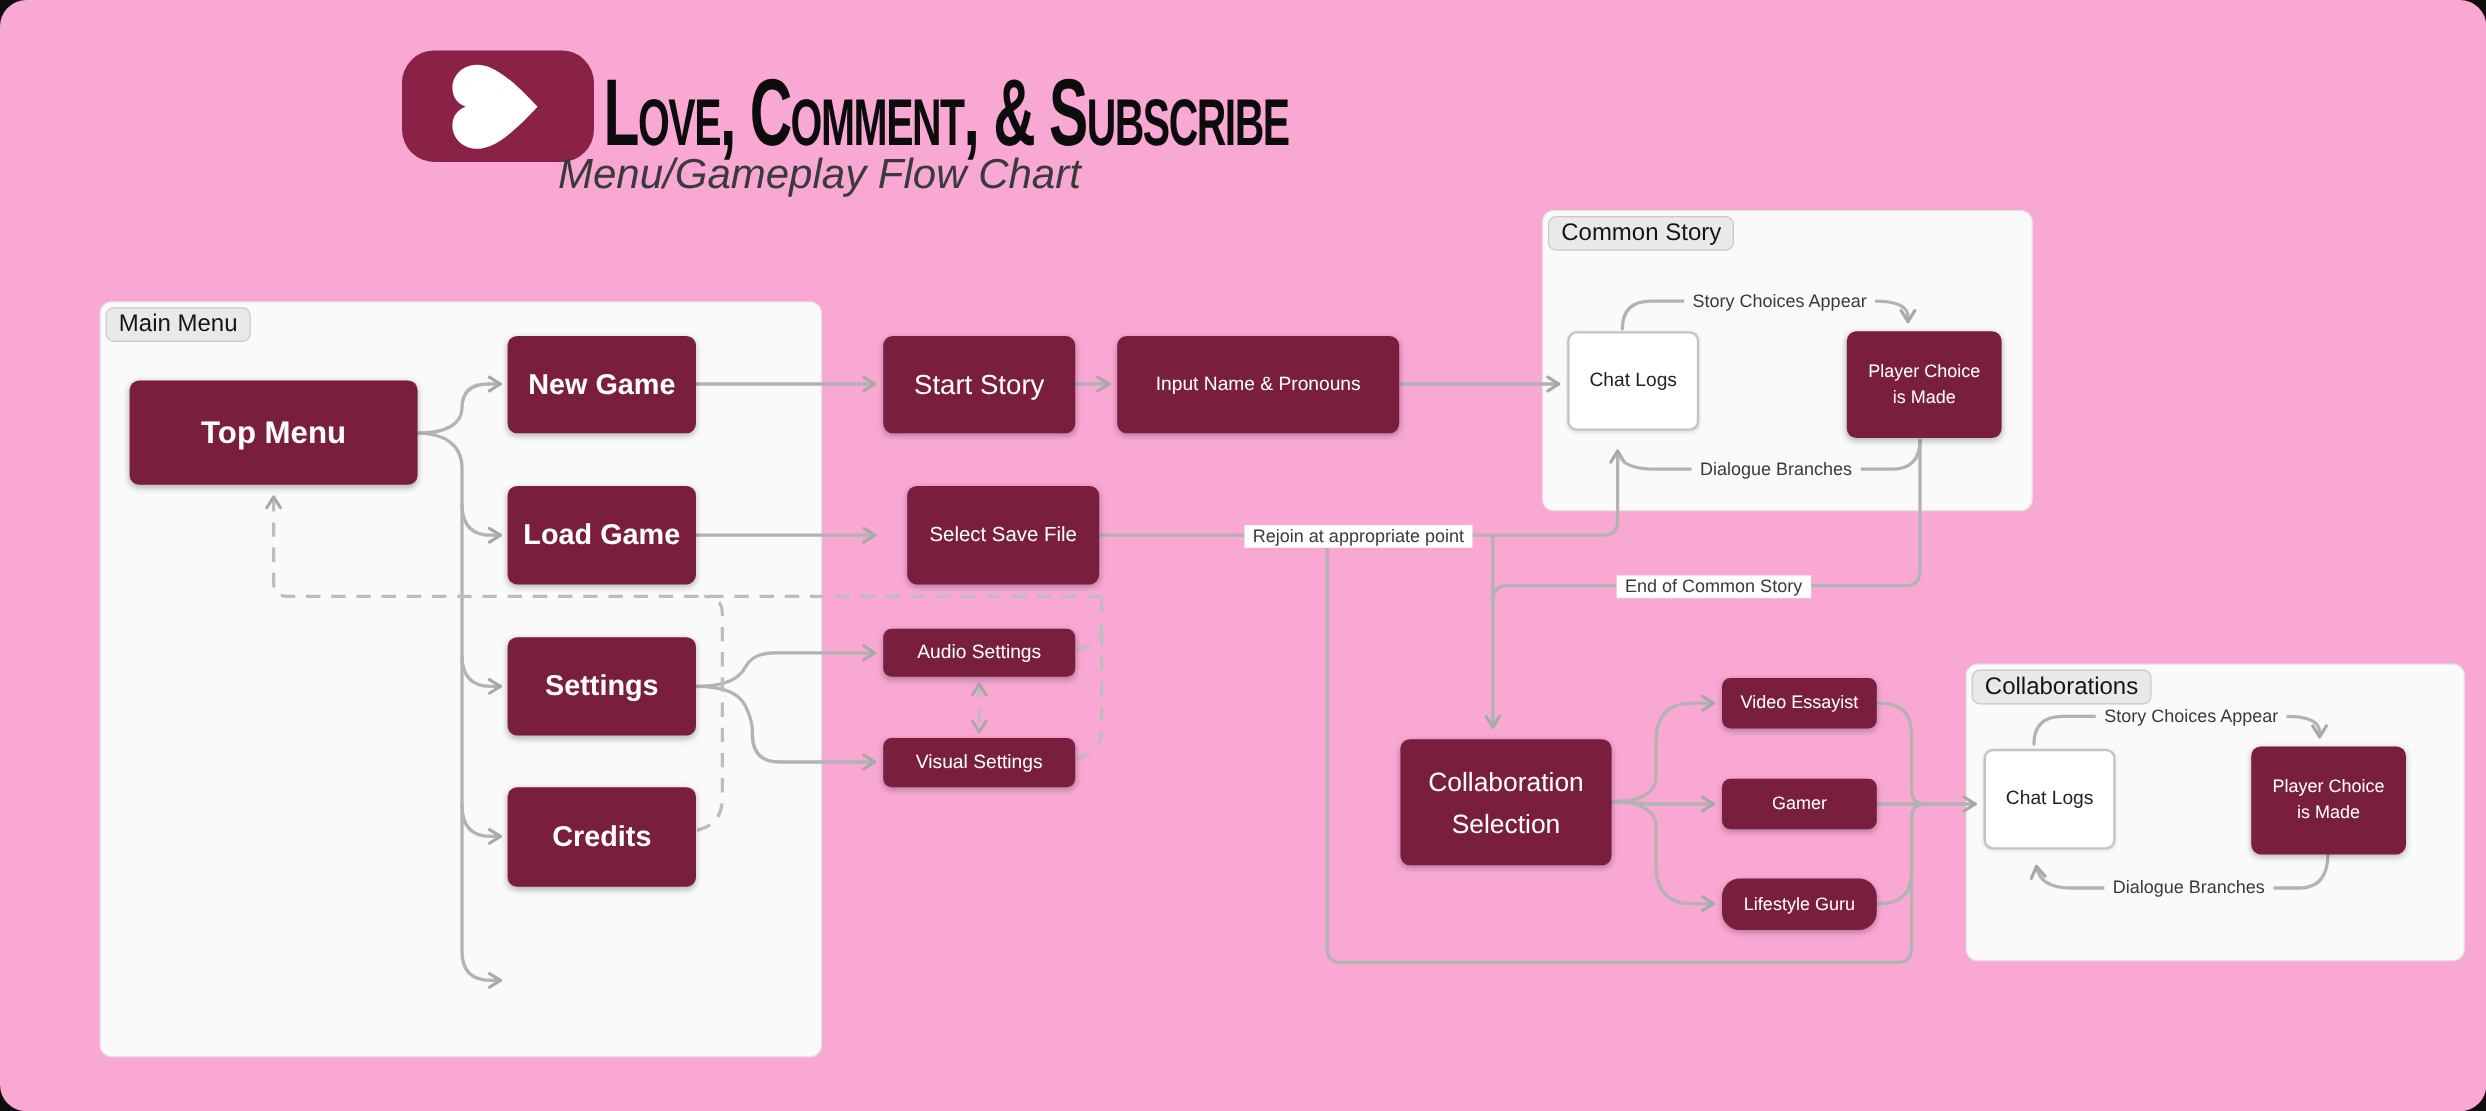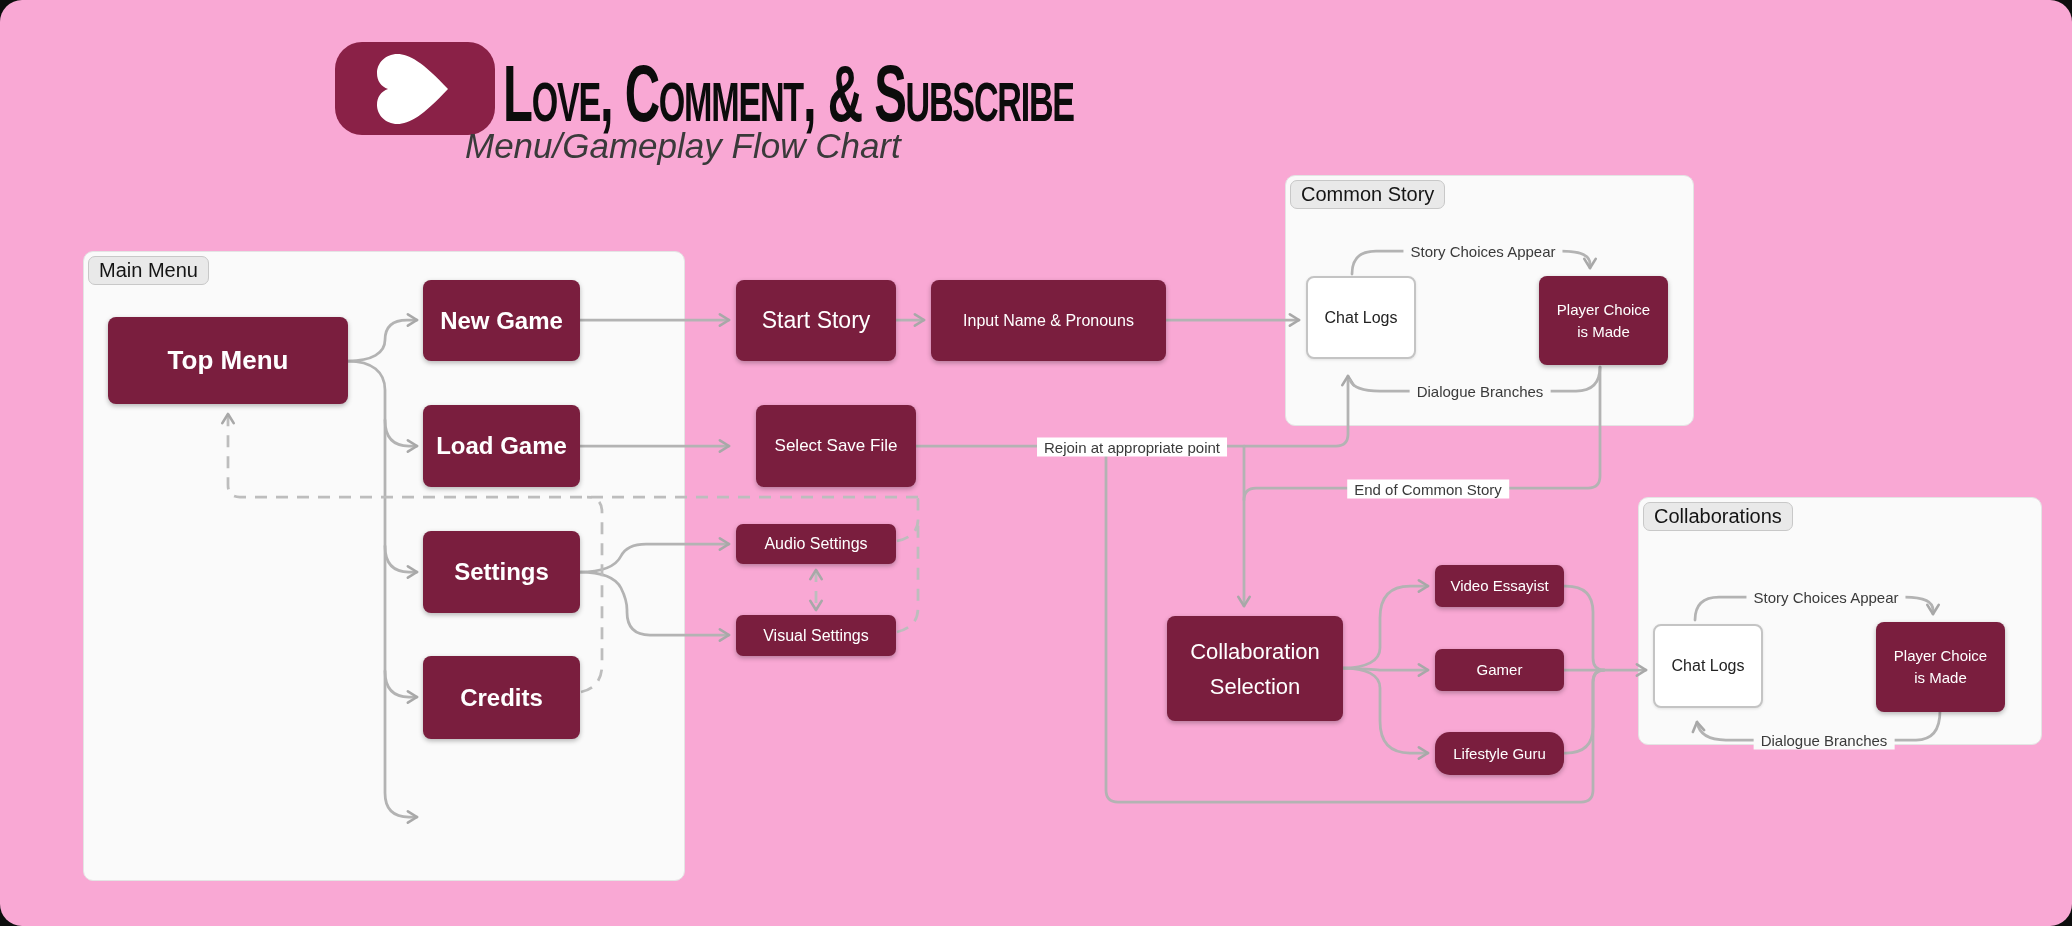--- a/index.html
+++ b/index.html
@@ -55,21 +55,21 @@
   </svg>
   <div class="app-title">Love, Comment, &amp; Subscribe</div>
   <div class="app-subtitle">Menu/Gameplay Flow Chart</div>
 
   <div class="container" style="left:83px;top:251px;width:600px;height:628px;">
     <div class="container-label">Main Menu</div>
   </div>
   <div class="container" style="left:1285px;top:175px;width:407px;height:249px;">
     <div class="container-label">Common Story</div>
   </div>
-  <div class="container" style="left:1638px;top:497px;width:402px;height:246px;">
+  <div class="container" style="left:1638px;top:553px;width:402px;height:246px;padding-left:12px;">
     <div class="container-label">Collaborations</div>
   </div>
 
   <svg class="edges" width="2072" height="926" viewBox="0 0 2072 926">
     <defs>
       <marker id="ch" viewBox="0 0 14 14" refX="11" refY="7" markerWidth="16" markerHeight="16" markerUnits="userSpaceOnUse" orient="auto-start-reverse">
         <path d="M3,2 L11,7 L3,12" fill="none" stroke="#a8a8a8" stroke-width="2.3" stroke-linecap="round" stroke-linejoin="round"></path>
       </marker>
     </defs>
 

